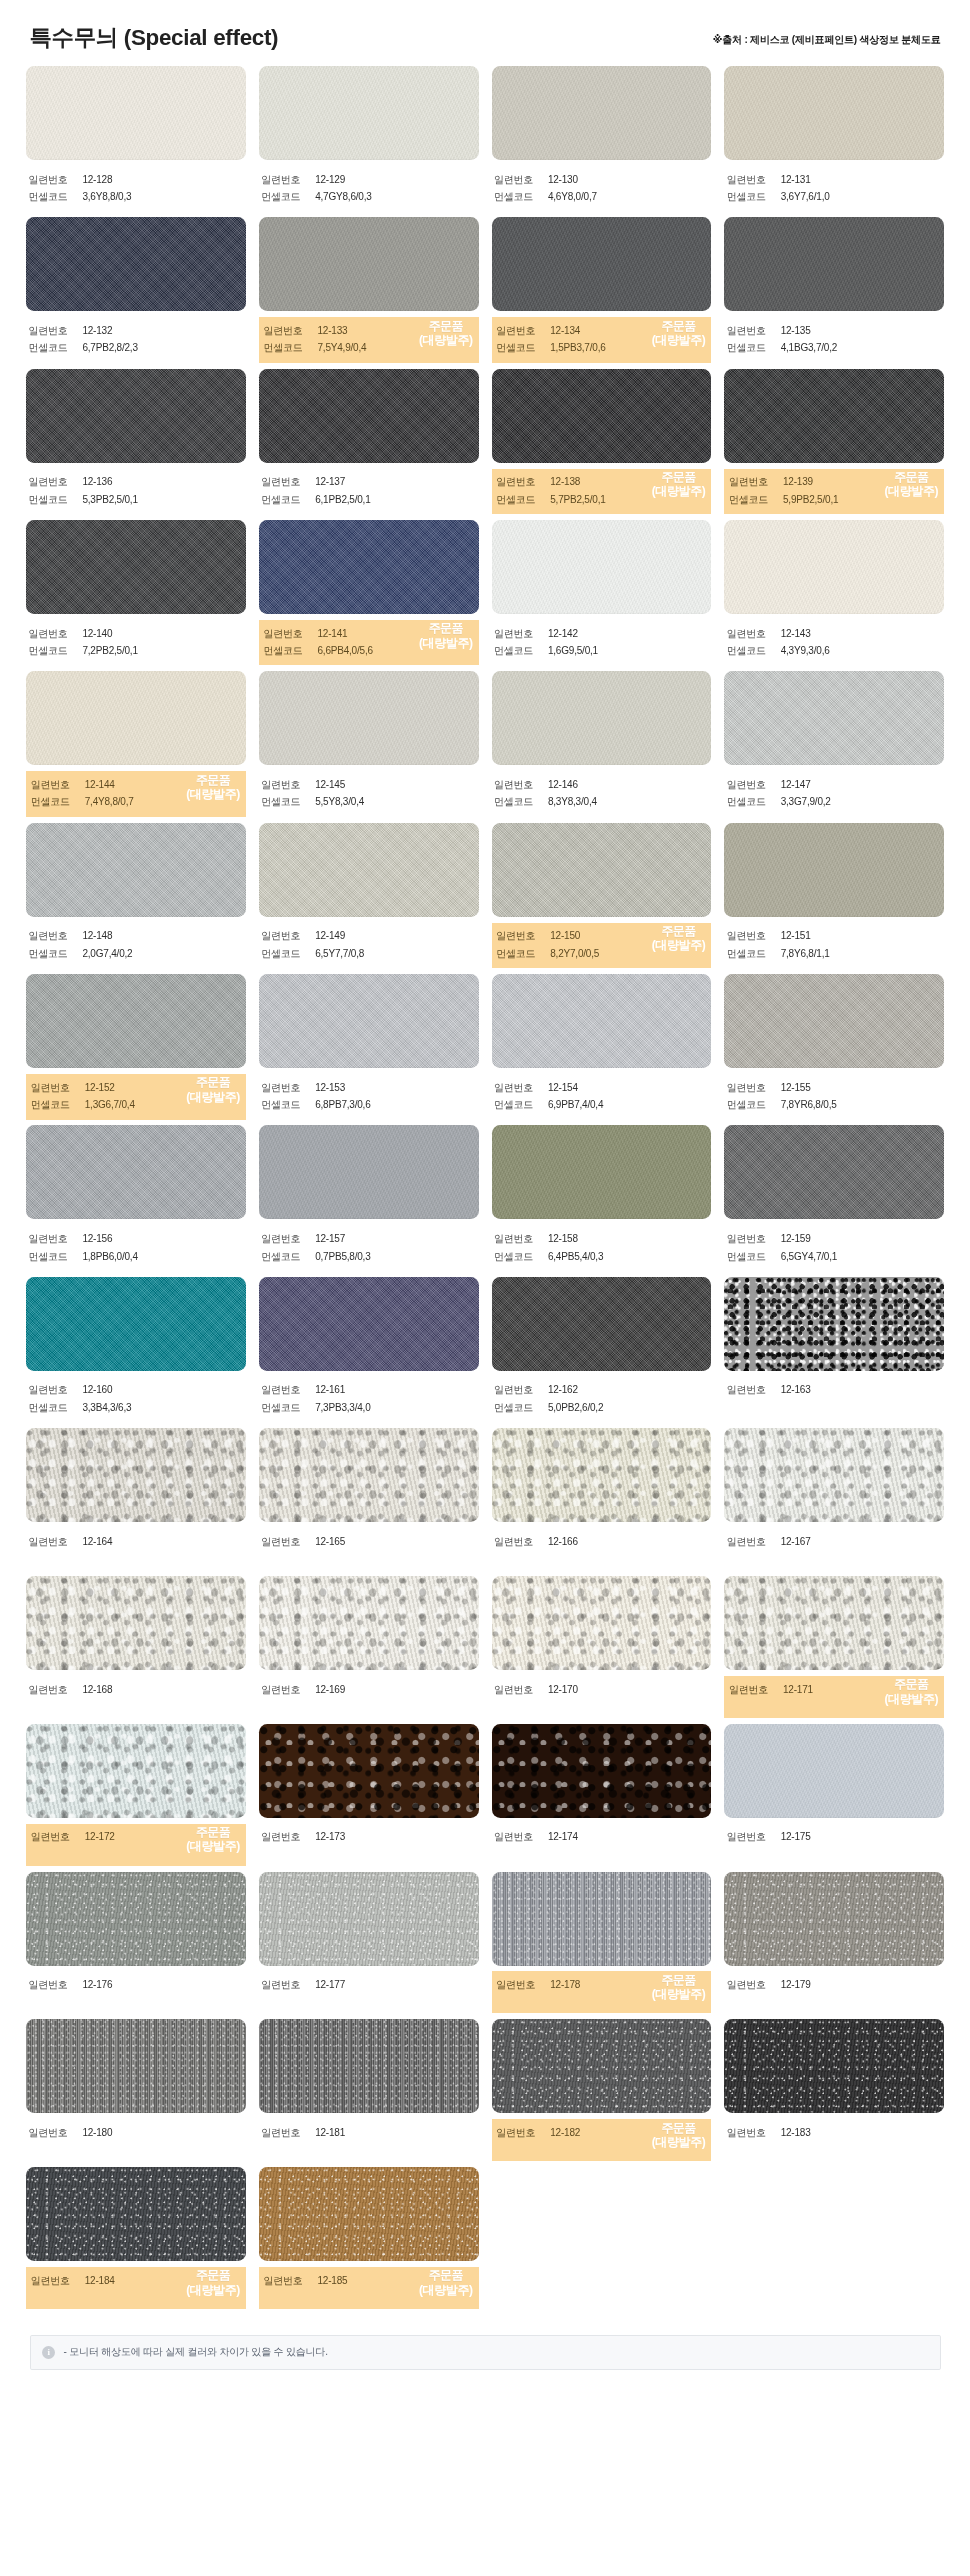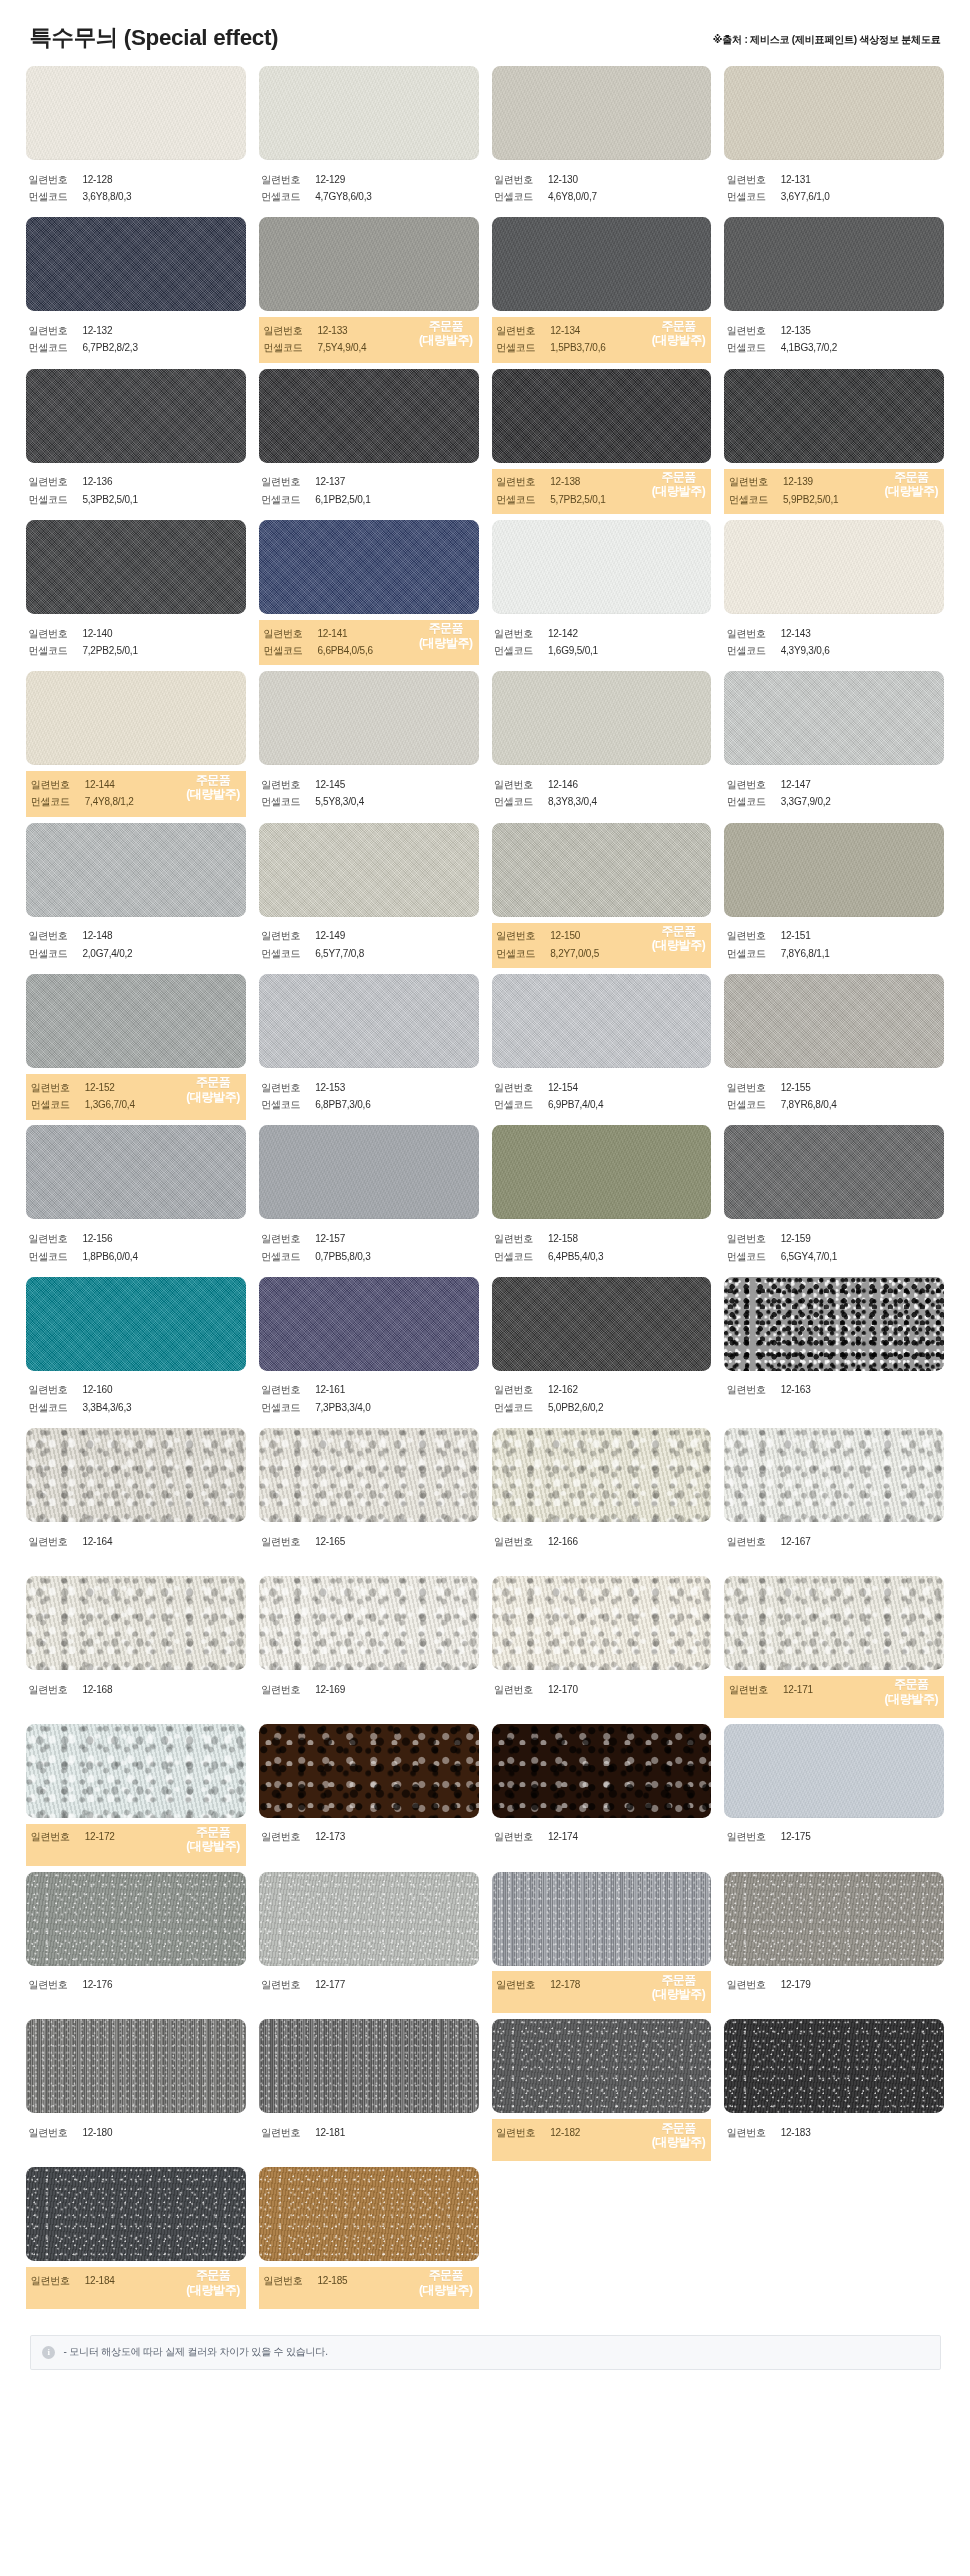--- a/index.html
+++ b/index.html
@@ -497,21 +497,21 @@
         <div class="swatch-chip" style="background: rgb(232, 226, 210);">
           <div class="tex tex-smooth"></div>
         </div>
         <div class="swatch-info order-item">
           <div class="info-line">
             <span class="info-label">일련번호</span>
             <span class="info-value">12-144</span>
           </div>
           <div class="info-line">
             <span class="info-label">먼셀코드</span>
-            <span class="info-value">7,4Y8,8/1,2</span>
+            <span class="info-value">7,4Y8,8/0,7</span>
           </div>
           <div class="order-badge">
             <span class="ob-main">주문품</span>
             <span class="ob-sub">(대량발주)</span>
           </div>
         </div>
       </div>
       <div class="swatch-cell">
         <div class="swatch-chip" style="background: rgb(213, 211, 203);">
           <div class="tex tex-smooth"></div>
@@ -674,21 +674,21 @@
         <div class="swatch-chip" style="background: rgb(181, 178, 170);">
           <div class="tex tex-fine"></div>
         </div>
         <div class="swatch-info">
           <div class="info-line">
             <span class="info-label">일련번호</span>
             <span class="info-value">12-155</span>
           </div>
           <div class="info-line">
             <span class="info-label">먼셀코드</span>
-            <span class="info-value">7,8YR6,8/0,4</span>
+            <span class="info-value">7,8YR6,8/0,5</span>
           </div>
         </div>
       </div>
       <div class="swatch-cell">
         <div class="swatch-chip" style="background: rgb(167, 171, 176);">
           <div class="tex tex-fine"></div>
         </div>
         <div class="swatch-info">
           <div class="info-line">
             <span class="info-label">일련번호</span>

